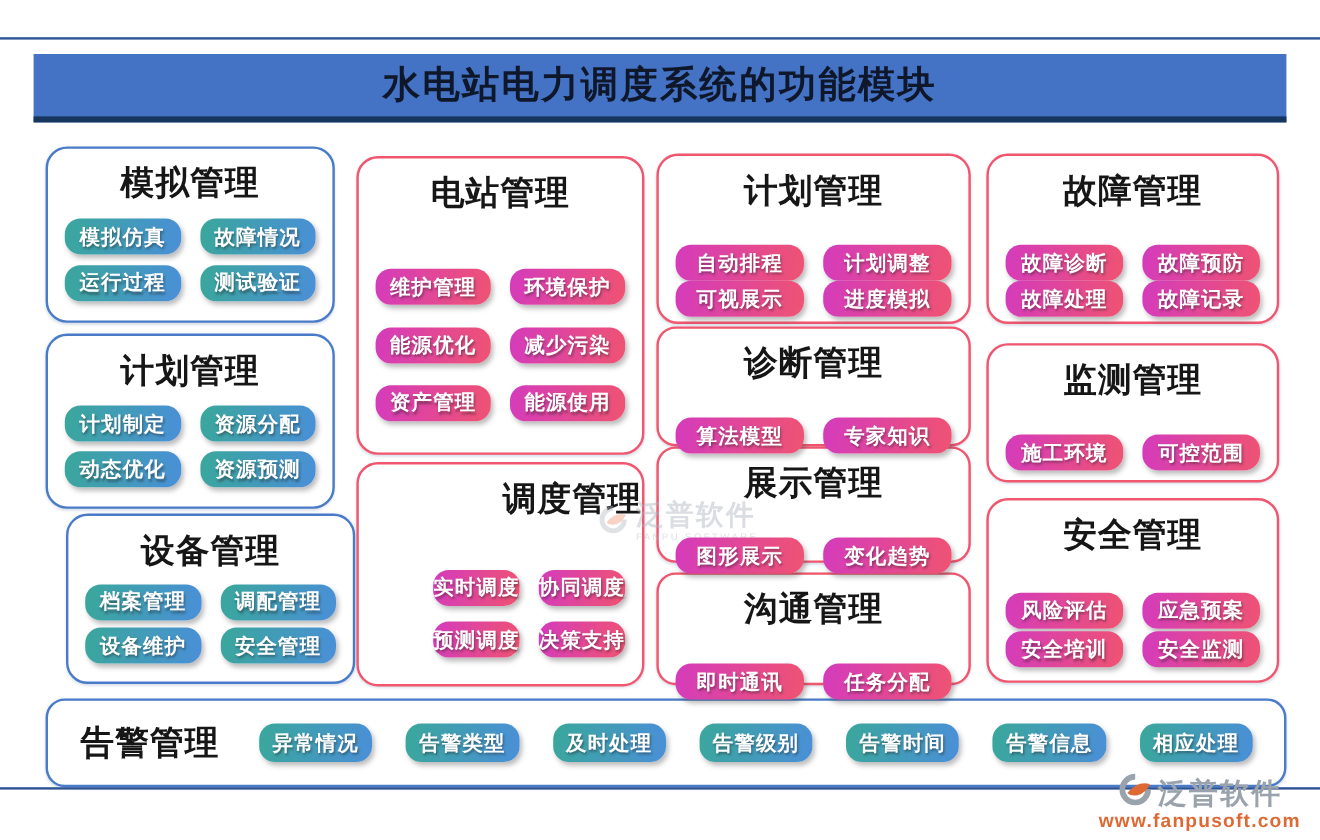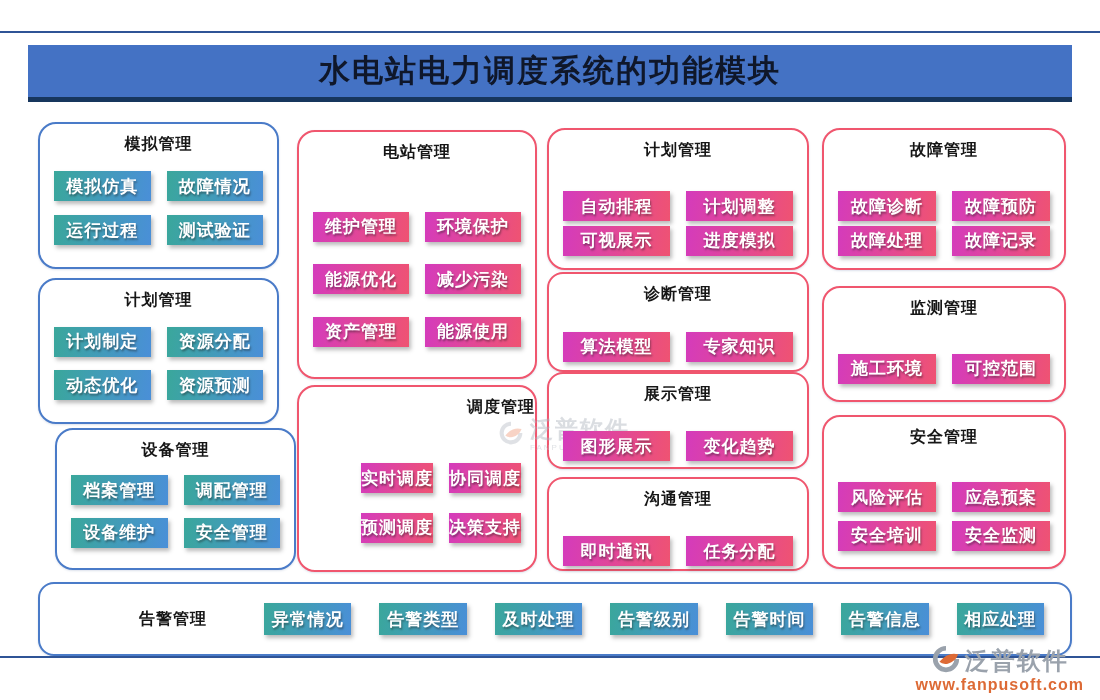--- a/index.html
+++ b/index.html
@@ -10,25 +10,25 @@
   #rule-bottom{top:656px;}
 
   #banner{position:absolute;left:28px;top:45px;width:1044px;height:52px;background:#4472c4;
           border-bottom:5px solid #17365d;display:flex;align-items:center;justify-content:center;}
   #banner .title{color:#0f172a;font-size:31px;font-weight:bold;letter-spacing:2px;}
 
   .card{position:absolute;background:#ffffff;border-radius:18px;display:flex;flex-direction:column;
         box-shadow:0 1px 2px rgba(120,140,180,.25);}
   .card.teal{border:2px solid #4a7bc8;}
   .card.pink{border:2px solid #f0566e;gap:24px;}
-  .card-title{text-align:center;font-size:16px;font-weight:bold;color:#161616;padding-top:10px;letter-spacing:1px;font-family:Liberation Mono, monospace;}
+  .card-title{text-align:center;font-size:28px;font-weight:bold;color:#161616;padding-top:10px;letter-spacing:1px;font-family:Liberation Mono, monospace;}
   .card-body{flex:1;display:grid;grid-template-columns:1fr 1fr;column-gap:16px;
              align-content:space-evenly;padding:2px 14px 8px 14px;}
   .btn{position:relative;z-index:3;height:30px;display:flex;align-items:center;justify-content:center;
-       color:#ffffff;font-size:17px;font-weight:bold;letter-spacing:1px;border-radius:0;
+       color:#ffffff;font-size:17px;font-weight:bold;letter-spacing:1px;border-radius:13px;
        box-shadow:2px 3px 4px rgba(60,60,60,.35);text-shadow:1px 2px 2px rgba(30,30,30,.45);cursor:pointer;}
   .btn.teal{background:linear-gradient(100deg,#3aa79b 0%,#4a8fd8 100%);}
   .btn.pink{background:linear-gradient(100deg,#d43bbc 0%,#ef5372 100%);}
 
   
   .pos-c1r1{left:38px;top:122px;width:237px;height:143px;}
   .pos-c1r2{left:38px;top:278px;width:237px;height:142px;}
   .pos-c1r3{left:55px;top:428px;width:237px;height:138px;}
   .pos-c2r1{left:297px;top:130px;width:236px;height:245px;}
   .pos-c2r2{left:297px;top:385px;width:236px;height:183px;align-items:flex-end;}
@@ -37,21 +37,21 @@
   .pos-c3r3{left:547px;top:372px;width:258px;height:93px;border-radius:16px;}
   .pos-c3r4{left:547px;top:477px;width:258px;height:90px;border-radius:16px;}
   .pos-c4r1{left:822px;top:128px;width:240px;height:138px;}
   .pos-c4r2{left:822px;top:286px;width:240px;height:112px;}
   .pos-c4r3{left:822px;top:415px;width:240px;height:150px;}
 
   
   #alert-card{position:absolute;left:38px;top:582px;width:1030px;height:70px;background:#fff;
               border:2px solid #4a7bc8;border-radius:16px;display:flex;align-items:center;
               box-shadow:0 1px 2px rgba(120,140,180,.25);}
-  #alert-card .card-title{width:170px;padding-top:0;padding-left:48px;}
+  #alert-card .card-title{width:170px;padding-top:0;}
   #alert-body{flex:1;display:flex;gap:28px;padding:0 26px 0 6px;}
   #alert-body .btn{flex:1;height:32px;}
 
   
   #watermark{position:absolute;left:498px;top:418px;z-index:2;display:flex;align-items:center;
              opacity:.45;pointer-events:none;}
   #watermark .wm-text{margin-left:6px;}
   #watermark .wm-brand{font-size:23px;font-weight:bold;color:#aeb4bd;letter-spacing:2px;line-height:1;}
   #watermark .wm-sub{font-size:8px;color:#b8bec6;letter-spacing:2px;margin-top:2px;}
 

